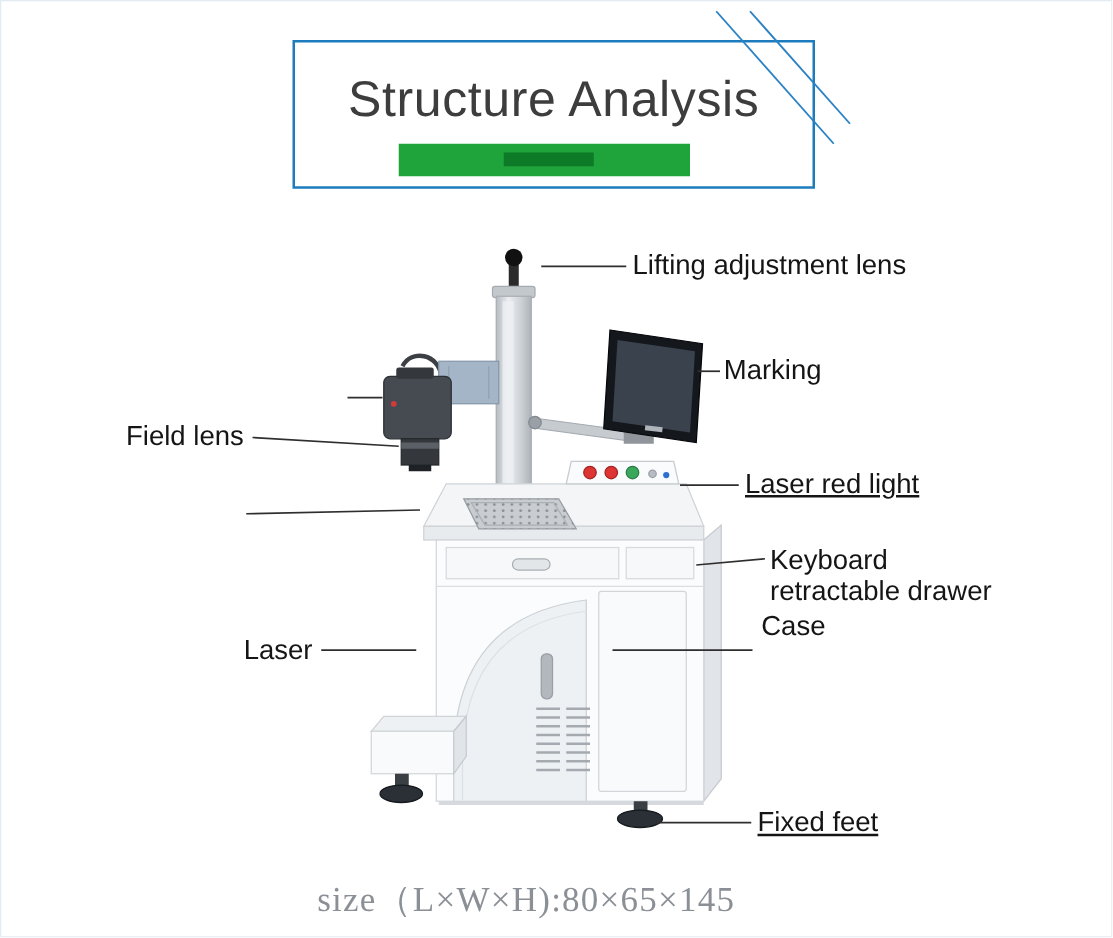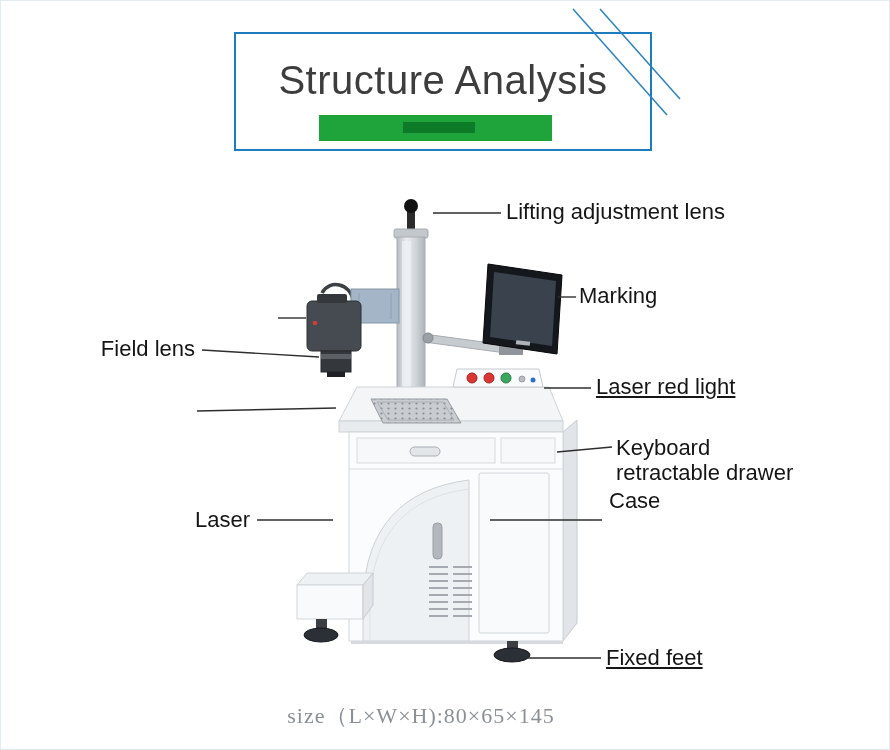--- a/index.html
+++ b/index.html
@@ -25,21 +25,21 @@
     background:#0c7a27;
   }
   .overlay-svg { position:absolute; left:0; top:0; width:890px; height:750px; }
   .label {
     position:absolute; font-size:22px; color:#151515; white-space:nowrap;
     line-height:1.1;
   }
   .label.wrap { width:195px; white-space:normal; line-height:1.14; }
   .caption {
     position:absolute; left:180px; top:700px; width:480px; text-align:center;
-    font-family:"Liberation Serif", serif; font-size:22px; color:#8b9096;
+    font-family:"Liberation Serif", serif; font-size:28px; color:#8b9096;
     letter-spacing:1px; white-space:nowrap;
   }
 </style>
 </head>
 <body>
 
 <div class="canvas">
 
   <div class="title-box">
     <div class="title">Structure Analysis</div>

